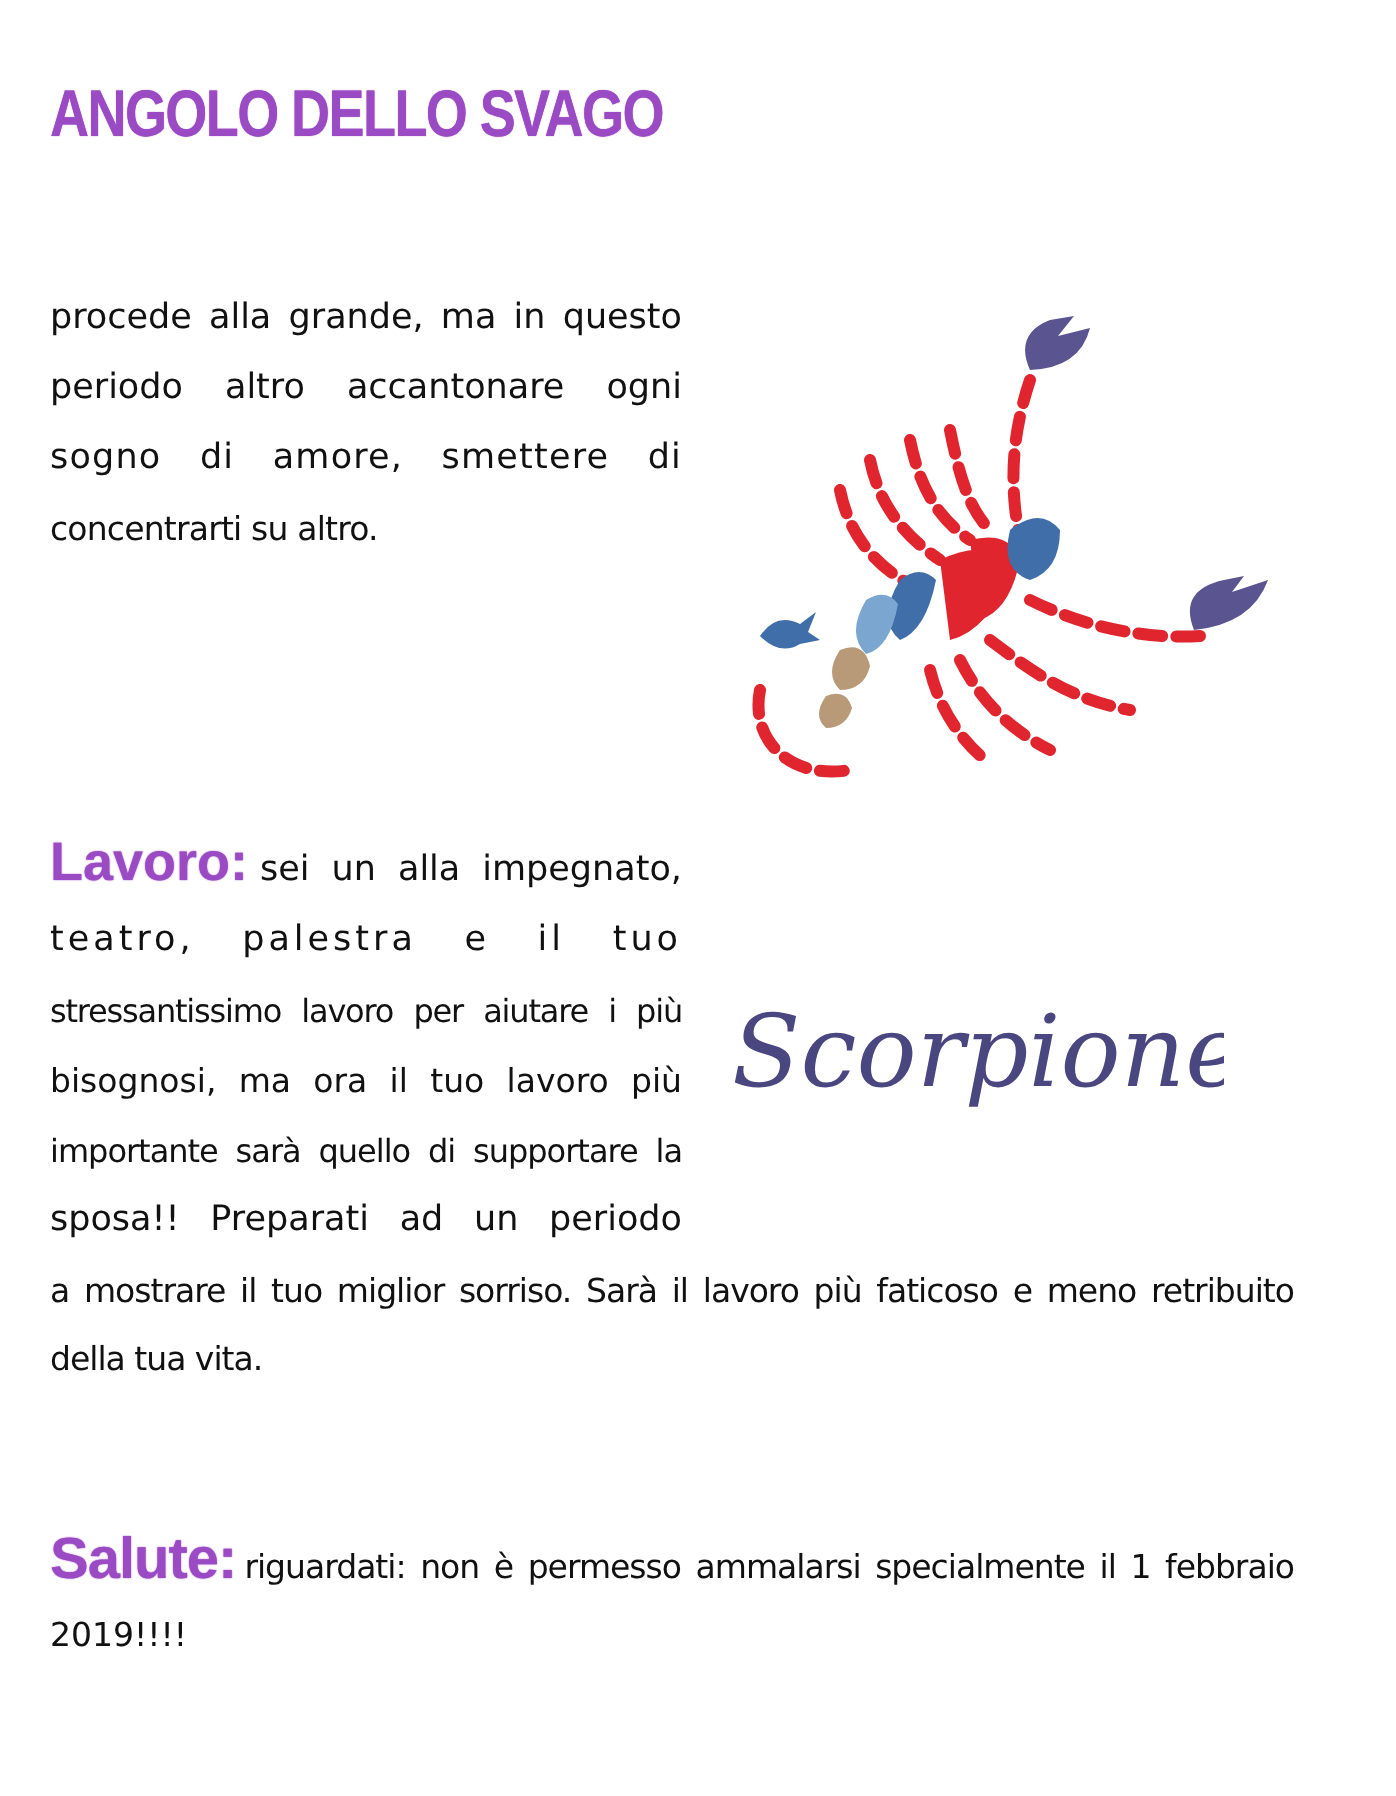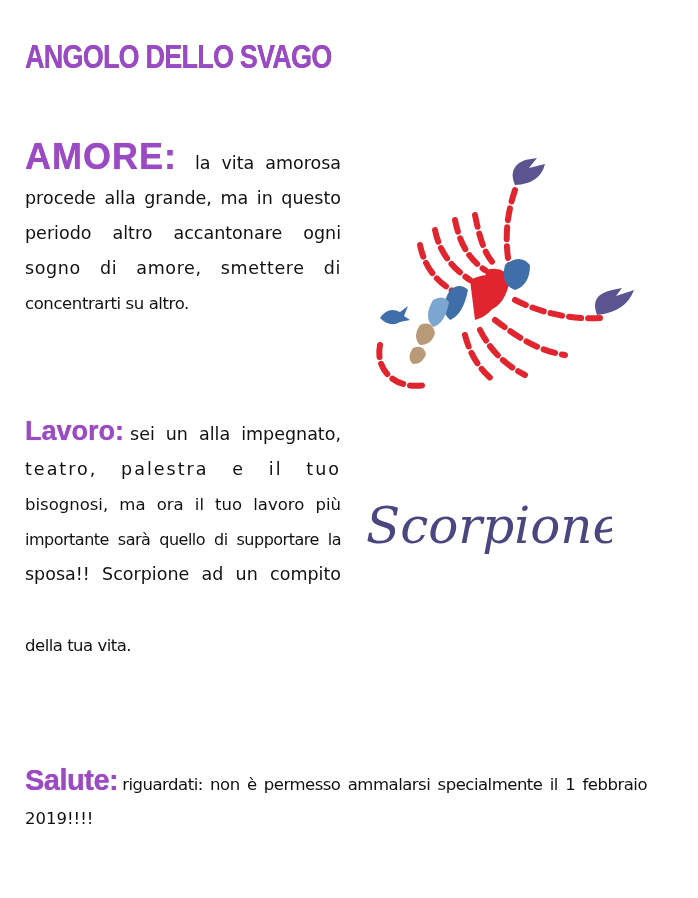--- a/index.html
+++ b/index.html
@@ -28,23 +28,20 @@
     .line.last { text-align-last: left; }
     .scorpion { position: absolute; left: 365px; top: 150px; width: 280px; height: 245px; }
     .scorpione-word { position: absolute; left: 362px; top: 478px; width: 250px; height: 100px; }
   </style>
 </head>
 <body>
 
 <h1 class="page-title">ANGOLO DELLO SVAGO</h1>
 
 <div class="block amore-block">
-  <span class="line">
-    <span class="heading amore-head">AMORE:</span><span>la vita amorosa</span>
-  </span>
   <span class="line">procede alla grande, ma in questo</span>
   <span class="line">periodo altro accantonare ogni</span>
   <span class="line" style="letter-spacing:0.6px">sogno di amore, smettere di</span>
   <span class="line last" style="margin-top:0; font-size:16.5px; letter-spacing:-0.4px">concentrarti su altro.</span>
 </div>
 
 <svg class="scorpion" viewBox="0 0 280 245" xmlns="http://www.w3.org/2000/svg">
   <g fill="none" stroke="#e0252e" stroke-width="6" stroke-linecap="round" stroke-dasharray="12 7">
     <path d="M150 40 C140 70 140 95 145 120"></path>
     <path d="M55 95 C60 120 75 135 95 145"></path>
@@ -69,30 +66,32 @@
   <path d="M15 168 q8 -12 20 -6 l8 -6 l-4 10 l6 4 l-10 2 q-10 6 -20 -4 z" fill="#3f6ea8"></path>
   <path d="M150 35 q-8 -18 10 -25 l12 -2 l-8 10 l16 -4 q-5 20 -30 21 z" fill="#5a5490"></path>
   <path d="M232 165 q-8 -20 15 -25 l10 -2 l-6 8 l18 -6 q-8 22 -37 25 z" fill="#5a5490"></path>
 </svg>
 
 <div class="block lavoro-block">
   <span class="line">
     <span class="heading lavoro-head">Lavoro:</span><span>sei un alla impegnato,</span>
   </span>
   <span class="line" style="letter-spacing:2px">teatro, palestra e il tuo</span>
+  <span class="line" style="font-size:16px; letter-spacing:-0.6px">stressantissimo lavoro per aiutare i più</span>
   <span class="line" style="font-size:16.5px">bisognosi, ma ora il tuo lavoro più</span>
   <span class="line" style="font-size:16px; letter-spacing:-0.5px">importante sarà quello di supportare la</span>
-  <span class="line">sposa!! Scorpione ad un compito</span>
+  <span class="line">sposa!! Preparati ad un periodo</span>
 </div>
 
 <svg class="scorpione-word" viewBox="0 0 250 100" xmlns="http://www.w3.org/2000/svg">
   <text x="4" y="65" font-family="DejaVu Serif, serif" font-style="italic" font-size="50" fill="#4a4680">Scorpione</text>
 </svg>
 
 <div class="lavoro-rest">
+  <span class="line" style="font-size:16.5px; letter-spacing:-0.5px">a mostrare il tuo miglior sorriso. Sarà il lavoro più faticoso e meno retribuito</span>
   <span class="line last" style="font-size:16.5px; letter-spacing:-0.5px">della tua vita.</span>
 </div>
 
 <div class="block salute-block">
   <span class="line" style="font-size:16.5px; letter-spacing:-0.5px">
     <span class="heading salute-head">Salute:</span><span>riguardati: non è permesso ammalarsi specialmente il 1 febbraio</span>
   </span>
   <span class="line last" style="font-size:16.5px">2019!!!!</span>
 </div>
 

